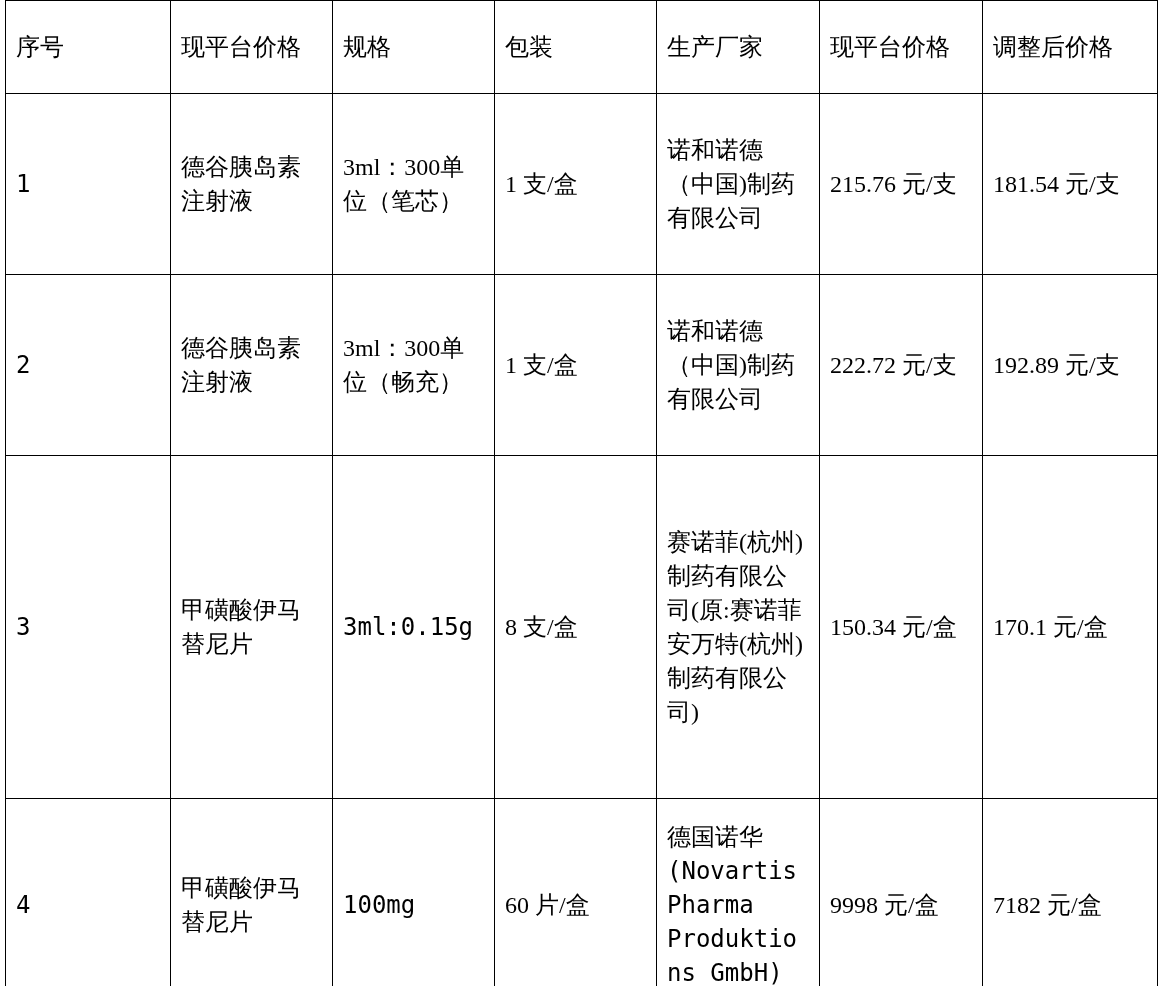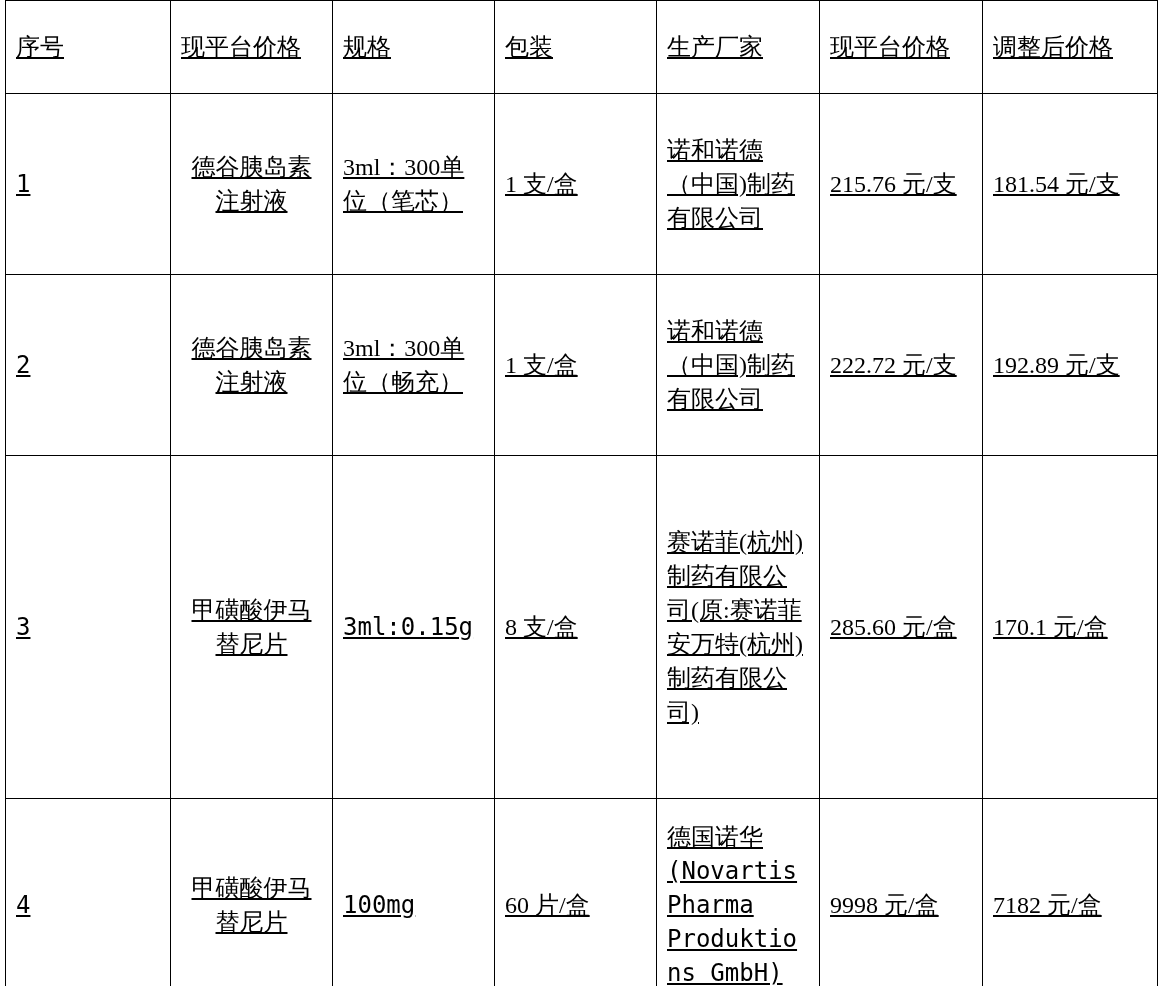--- a/index.html
+++ b/index.html
@@ -12,21 +12,20 @@
     height: 986px;
     font-family: "Liberation Serif", serif;
     color: #000000;
     overflow: hidden;
   }
   #sheet {
     width: 1162px;
     height: 986px;
     position: relative;
     box-sizing: border-box;
-    text-decoration: underline;
   }
   table.price-table {
     border-collapse: collapse;
     width: 1152px;
     margin-left: 5px;
     table-layout: fixed;
   }
   table.price-table td {
     border: 1.6px solid #000000;
     vertical-align: middle;
@@ -59,21 +58,21 @@
   }
   .mixed {
     font-family: "Liberation Serif", serif;
   }
   .idx {
     font-family: "DejaVu Sans Mono", monospace;
     font-size: 23px;
     text-align: left;
   }
   td.center-name {
-    text-align: center;
+    text-align: left;
   }
   td.left-al {
     text-align: left;
   }
   .row1 td, .row2 td { height: 168px; }
   .row3 td { height: 330px; }
   .row4 td { height: 200px; }
 </style>
 </head>
 <body>
@@ -119,21 +118,21 @@
         <td class="mixed">222.72 元/支</td>
         <td class="mixed">192.89 元/支</td>
       </tr>
 
       <tr class="row3">
         <td class="idx">3</td>
         <td class="cell-cn center-name">甲磺酸伊马替尼片</td>
         <td class="cell-mono">3ml:0.15g</td>
         <td class="mixed">8 支/盒</td>
         <td class="cell-cn">赛诺菲(杭州)制药有限公司(原:赛诺菲安万特(杭州)制药有限公司)</td>
-        <td class="mixed">285.60 元/盒</td>
+        <td class="mixed">150.34 元/盒</td>
         <td class="mixed">170.1 元/盒</td>
       </tr>
 
       <tr class="row4">
         <td class="idx">4</td>
         <td class="cell-cn center-name">甲磺酸伊马替尼片</td>
         <td class="cell-mono">100mg</td>
         <td class="mixed">60 片/盒</td>
         <td class="cell-mono">德国诺华(Novartis Pharma Produktions GmbH)</td>
         <td class="mixed">9998 元/盒</td>

